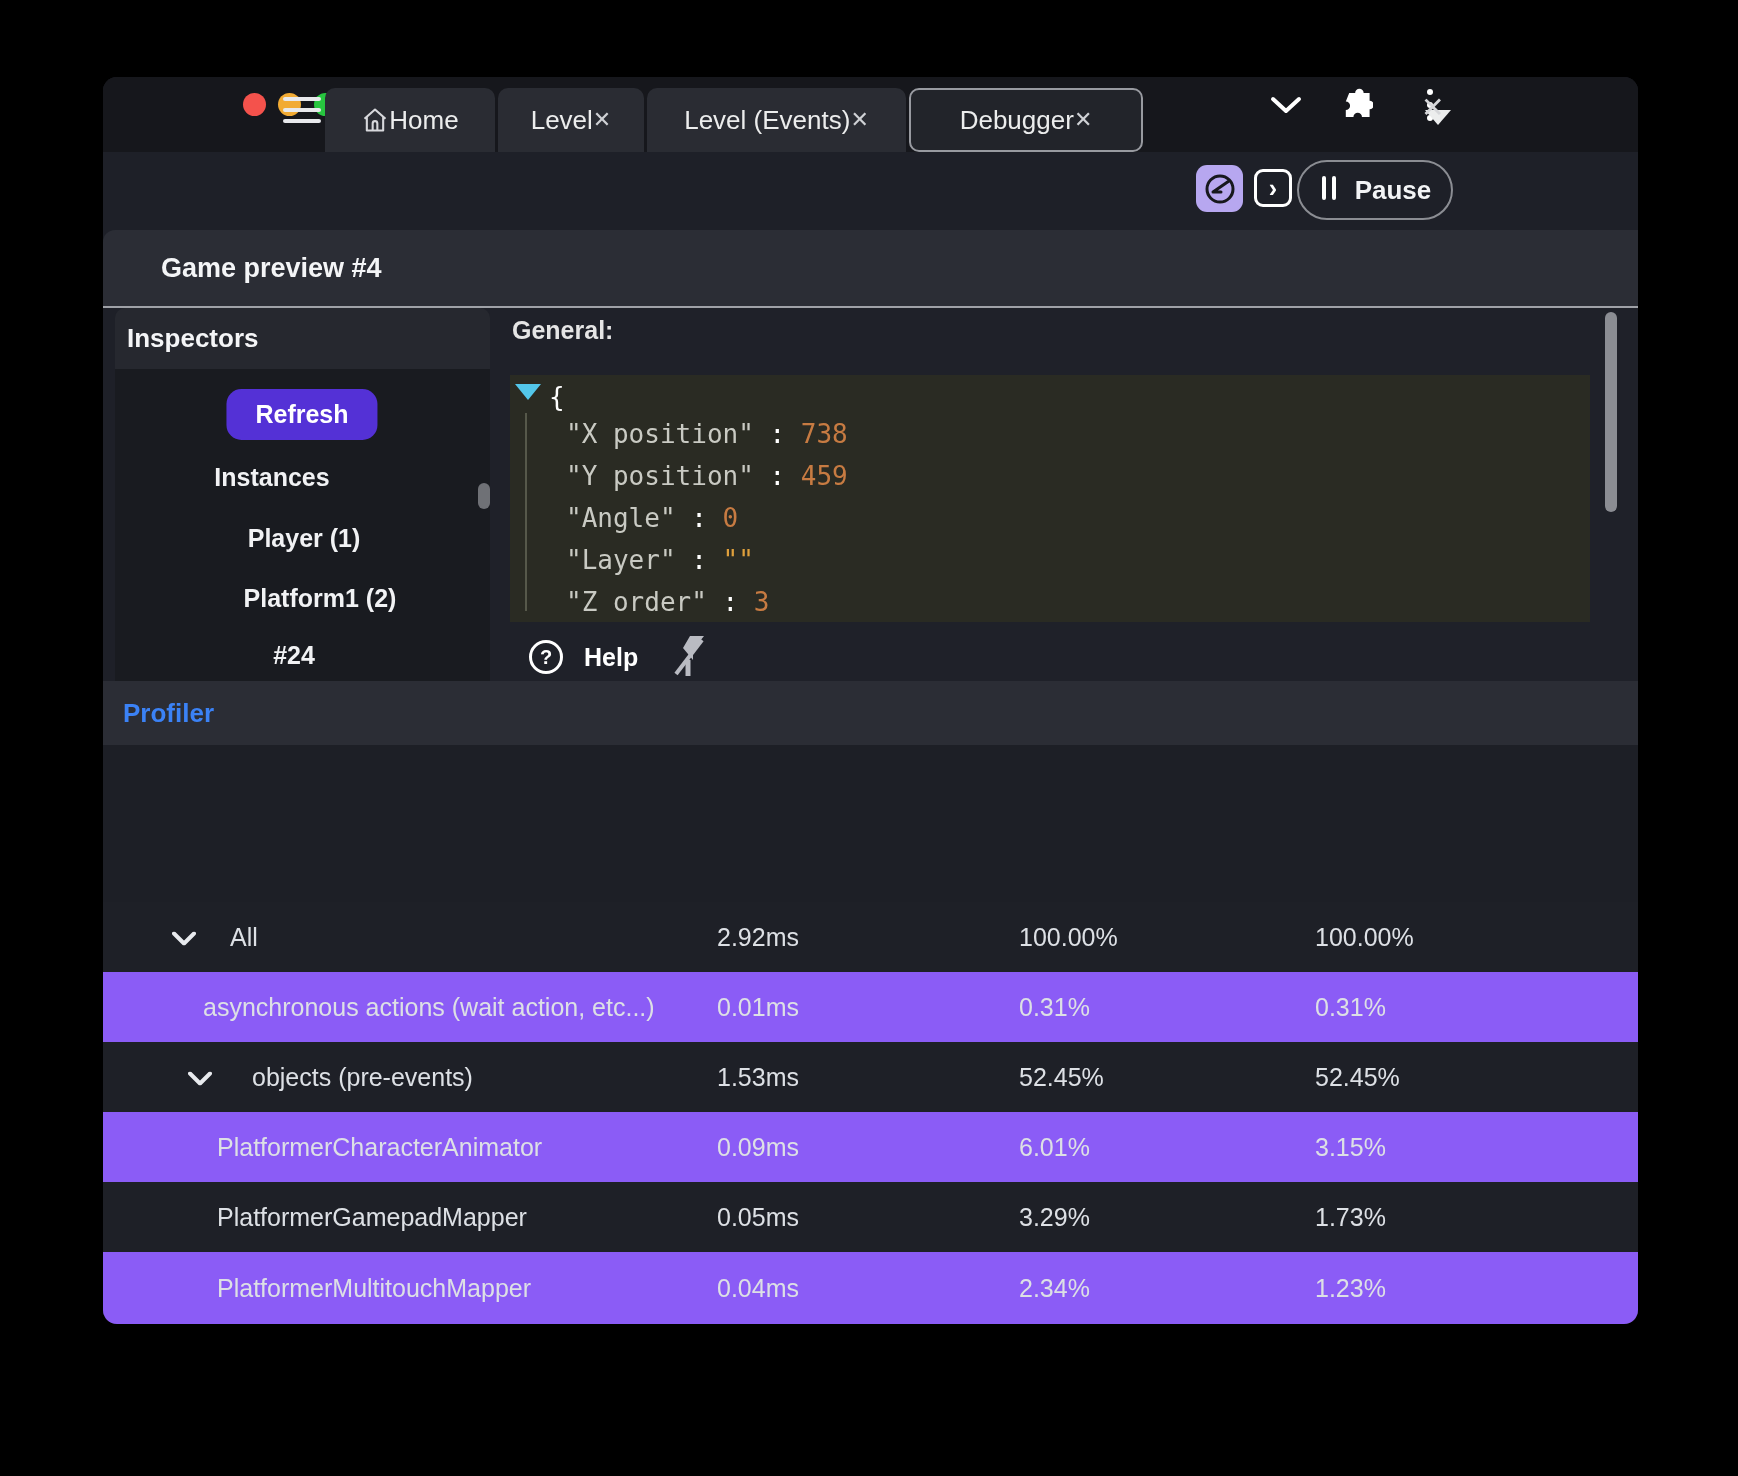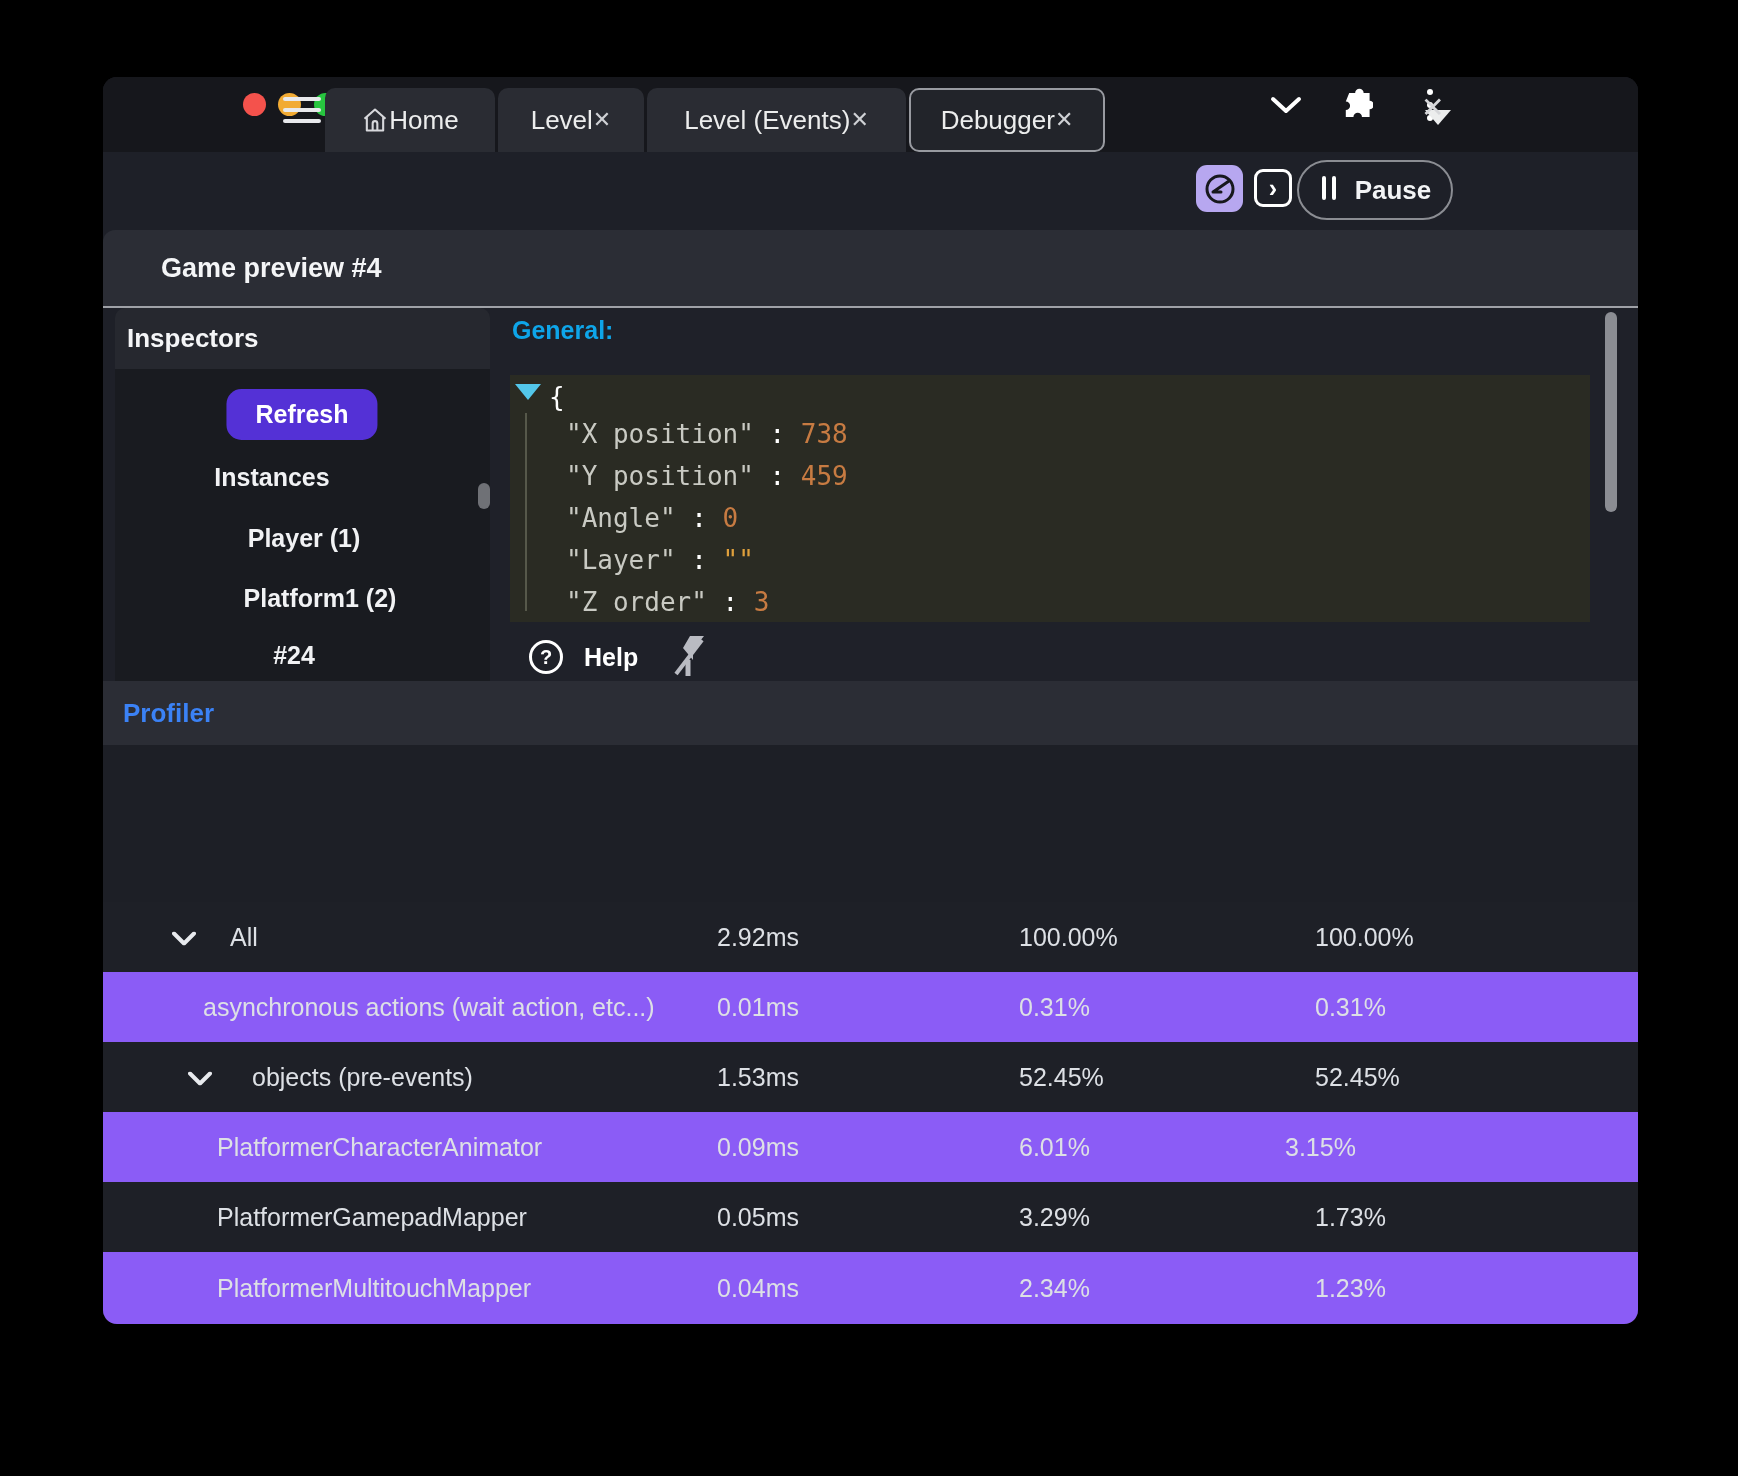--- a/index.html
+++ b/index.html
@@ -44,21 +44,21 @@
   .insp-header .title{margin-left:12px;color:#f4f5f7;font-size:26px;font-weight:600;}
   .insp-body{position:absolute;left:12px;top:292px;width:375px;height:312px;background:#191b20;overflow:hidden;}
   .refresh-btn{position:absolute;left:187px;top:20px;transform:translateX(-50%);height:51px;
                padding:0 29px;border-radius:15px;background:#5431d6;color:#fff;font-size:25px;
                font-weight:700;display:flex;align-items:center;cursor:pointer;white-space:nowrap;}
   .tree-item{position:absolute;transform:translate(-50%,-50%);color:#f1f2f4;font-size:25px;
              font-weight:600;white-space:nowrap;cursor:pointer;}
   .vthumb{position:absolute;border-radius:6px;background:#6f7176;}
   
   .gen-panel{position:absolute;left:387px;top:231px;width:1148px;height:373px;background:#1f2129;}
-  .gen-title{position:absolute;left:22px;top:8px;color:#0ea5e9;font-size:25px;font-weight:600;}
+  .gen-title{position:absolute;left:22px;top:8px;color:#e5e5e5;font-size:25px;font-weight:600;}
   .json-box{position:absolute;left:20px;top:67px;width:1080px;height:247px;background:#2a2b23;overflow:hidden;}
   .jexp{position:absolute;left:5px;top:9px;cursor:pointer;}
   .jguide{position:absolute;left:15px;top:38px;width:2px;height:198px;background:#56584a;}
   .jline{position:absolute;left:56px;height:30px;font-family:"DejaVu Sans Mono", monospace;
          font-size:26px;white-space:pre;line-height:30px;}
   .jbrace{left:39px;color:#fff;}
   .jkey{color:#c9cac3;}
   .jsep{color:#fff;}
   .jnum{color:#c77b42;}
   .jstr{color:#dfa03c;}
@@ -106,21 +106,21 @@
     <div class="tab" style="left:395px;width:146px">
       <span>Level</span>
       <span class="close">✕</span>
     </div>
 
     <div class="tab" style="left:544px;width:259px">
       <span>Level (Events)</span>
       <span class="close">✕</span>
     </div>
 
-    <div class="tab active" style="left:806px;width:196px">
+    <div class="tab active" style="left:806px;width:234px">
       <span>Debugger</span>
       <span class="close">✕</span>
     </div>
 
     <div class="topicon" style="left:1160px;width:46px">
       <svg width="32" height="18" viewBox="0 0 32 18">
           <path d="M3 3 L16 15 L29 3" fill="none" stroke="#fff" stroke-width="4" stroke-linecap="round" stroke-linejoin="round"></path>
         </svg>
     </div>
     <div class="topicon" style="left:1228px;width:50px">
@@ -241,21 +241,21 @@
       <span class="cell" style="left:149px">objects (pre-events)</span>
       <span class="cell" style="left:614px">1.53ms</span>
       <span class="cell" style="left:916px">52.45%</span>
       <span class="cell" style="left:1212px">52.45%</span>
     </div>
 
     <div class="prow row-light" style="top:367px">
       <span class="cell" style="left:114px">PlatformerCharacterAnimator</span>
       <span class="cell" style="left:614px">0.09ms</span>
       <span class="cell" style="left:916px">6.01%</span>
-      <span class="cell" style="left:1182px">3.15%</span>
+      <span class="cell" style="left:1212px">3.15%</span>
     </div>
 
     <div class="prow row-dark" style="top:437px">
       <span class="cell" style="left:114px">PlatformerGamepadMapper</span>
       <span class="cell" style="left:614px">0.05ms</span>
       <span class="cell" style="left:916px">3.29%</span>
       <span class="cell" style="left:1212px">1.73%</span>
     </div>
 
     <div class="prow row-light" style="top:507px;height:72px">

